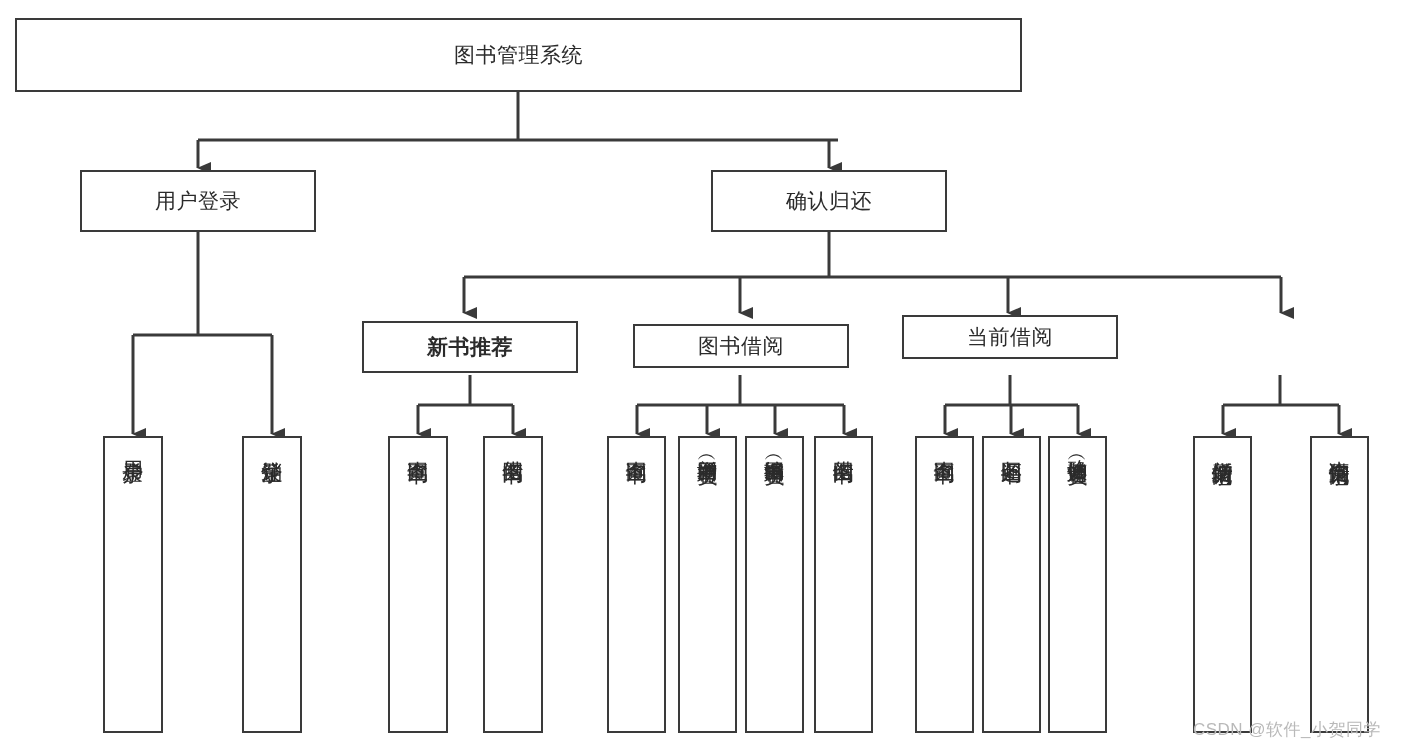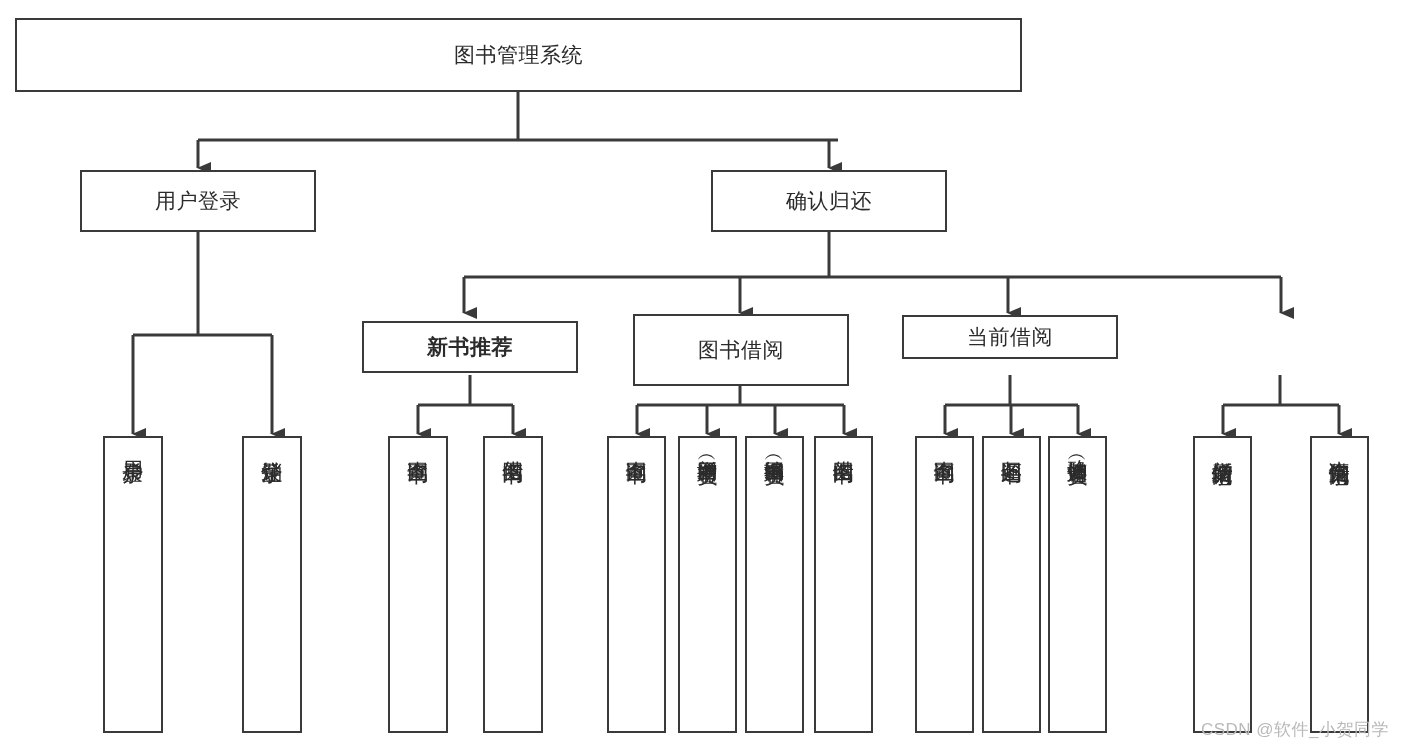--- a/index.html
+++ b/index.html
@@ -60,21 +60,21 @@
     font-size: 21px;
     line-height: 1.12;
     letter-spacing: 1px;
     white-space: nowrap;
   }
   .v-node.tall-label .node-label {
     font-size: 20px;
   }
   #watermark {
     position: absolute;
-    right: 16px;
+    right: 24px;
     bottom: 6px;
     font-size: 17px;
     color: #b9b9b9;
     white-space: nowrap;
     letter-spacing: 0.5px;
   }
 </style>
 </head>
 <body>
 
@@ -137,21 +137,21 @@
   <div class="node h-node" style="left:80px; top:170px; width:236px; height:62px;">
     <span class="node-label">用户登录</span>
   </div>
   <div class="node h-node" style="left:711px; top:170px; width:236px; height:62px;">
     <span class="node-label">确认归还</span>
   </div>
 
   <div class="node h-node" style="left:362px; top:321px; width:216px; height:52px;font-weight:bold;">
     <span class="node-label">新书推荐</span>
   </div>
-  <div class="node h-node" style="left:633px; top:314px; width:216px; height:72px;">
+  <div class="node h-node" style="left:633px; top:324px; width:216px; height:44px;">
     <span class="node-label">图书借阅</span>
   </div>
   <div class="node h-node" style="left:902px; top:315px; width:216px; height:44px;">
     <span class="node-label">当前借阅</span>
   </div>
 
   <div class="node v-node" style="left:103px; top:436px; width:60px; height:297px;">
     <span class="node-label">用户登录</span>
   </div>
   <div class="node v-node" style="left:242px; top:436px; width:60px; height:297px;">

